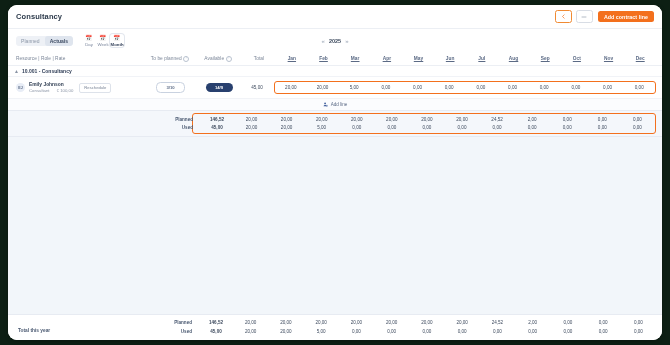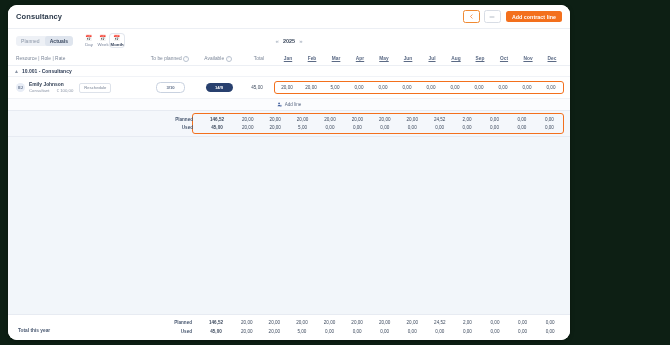--- a/index.html
+++ b/index.html
@@ -4,21 +4,21 @@
 <style>
   html,body{margin:0;padding:0;}
   body{
     width:670px;height:345px;overflow:hidden;
     background:#0d1f14;
     font-family:"Liberation Sans",sans-serif;
     -webkit-font-smoothing:antialiased;
   }
   .screen{
     position:absolute;left:8px;top:5px;
-    width:562px;height:335px;
+    width:654px;height:335px;
     background:#ffffff;
     border-radius:9px;
     overflow:hidden;
     box-shadow:0 1px 4px rgba(0,0,0,.25);
   }
 
   
   .titlebar{
     height:23px;background:#ffffff;
     display:flex;align-items:center;

